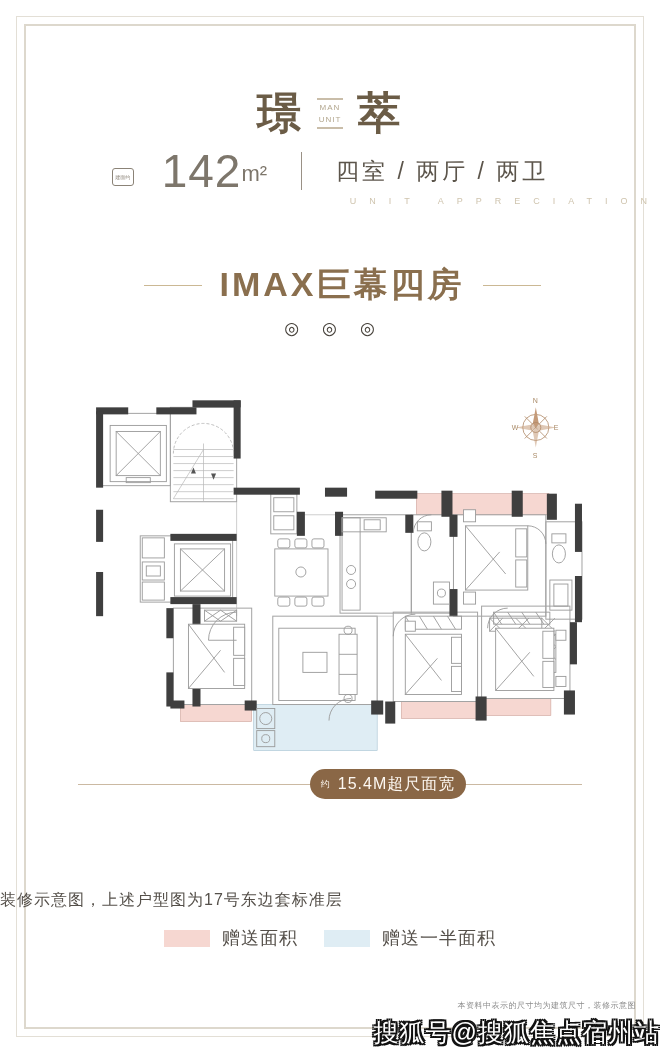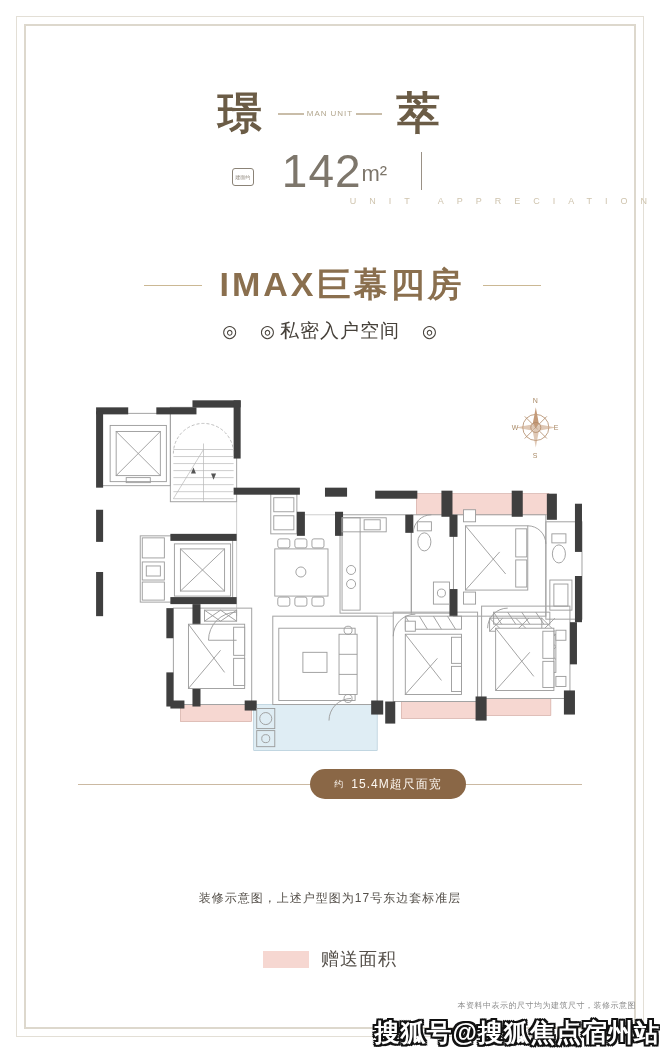--- a/index.html
+++ b/index.html
@@ -12,21 +12,21 @@
   
   .frame-outer{position:absolute;top:16px;left:16px;right:16px;bottom:16px;
     border:1px solid #e3dfd6;pointer-events:none;}
   .frame-inner{position:absolute;top:24px;left:24px;right:24px;bottom:24px;
     border:2px solid #ddd8cd;pointer-events:none;}
 
   
   .title-row{position:absolute;top:84px;left:0;width:100%;
     display:flex;align-items:center;justify-content:center;gap:14px;}
   .title-char{font-size:44px;font-weight:bold;color:#6b5c46;letter-spacing:2px;}
-  .title-divider{display:flex;flex-direction:row;align-items:center;gap:3px;}
+  .title-divider{display:flex;flex-direction:column;align-items:center;gap:3px;}
   .title-divider .bar{width:26px;height:2px;background:#c9bda9;}
   .title-divider .en{font-size:8px;line-height:9px;color:#b3a78f;letter-spacing:1px;text-align:center;}
 
   
   .area-row{position:absolute;top:148px;left:0;width:100%;
     display:flex;align-items:center;justify-content:center;gap:28px;}
   .area-badge{width:22px;height:18px;border:1px solid #8b8377;border-radius:3px;
     font-size:5px;line-height:6px;color:#8b8377;display:flex;align-items:center;justify-content:center;
     text-align:center;padding:1px;box-sizing:border-box;align-self:flex-end;margin-bottom:8px;}
   .area-value{font-size:46px;color:#7d766b;letter-spacing:1px;line-height:1;}
@@ -50,35 +50,35 @@
 
   
   .plan-wrap{position:absolute;top:383px;left:74px;width:512px;height:382px;}
   .plan-wrap svg{display:block;}
 
   
   .width-line{position:absolute;top:784px;left:78px;width:504px;height:1px;background:#cbb9a2;}
   .width-pill{position:absolute;top:769px;left:310px;width:156px;height:30px;border-radius:15px;
     background:#8a6746;color:#fdf8f2;display:flex;align-items:center;justify-content:center;gap:8px;}
   .width-pill .pre{font-size:9px;}
-  .width-pill .val{font-size:12px;letter-spacing:1px;}
-
-  
-  .caption{position:absolute;top:890px;left:0;width:100%;text-align:center;
-    font-size:12px;color:#55504a;letter-spacing:1px;}
+  .width-pill .val{font-size:16px;letter-spacing:1px;}
+
+  
+  .caption{position:absolute;top:890px;left:0;width:100%;
+    font-size:16px;color:#55504a;letter-spacing:1px;}
   .legend{position:absolute;top:926px;left:0;width:100%;
-    display:flex;align-items:center;justify-content:center;gap:26px;margin-top:21px;}
+    display:flex;align-items:center;justify-content:center;gap:26px;}
   .legend-item{display:flex;align-items:center;gap:12px;}
   .legend-swatch{width:46px;height:17px;}
   .legend-label{font-size:18px;color:#55504a;letter-spacing:1px;}
 
   .disclaimer{position:absolute;top:1000px;right:24px;
     font-size:8px;color:#8d8d8d;letter-spacing:0.5px;}
   .watermark{position:absolute;top:1016px;right:0px;
-    font-size:25px;font-weight:bold;color:#ffffff;letter-spacing:1px;white-space:nowrap;
+    font-size:25px;font-weight:normal;color:#ffffff;letter-spacing:1px;white-space:nowrap;
     text-shadow:-2px -2px 0 #111,2px -2px 0 #111,-2px 2px 0 #111,2px 2px 0 #111,0 2px 0 #111,2px 0 0 #111,-2px 0 0 #111,0 -2px 0 #111;}
 
   
   .wall{fill:#3f3f3f;}
   .thin{stroke:#a3a3a3;stroke-width:1;fill:none;}
   .thin2{stroke:#b8b8b8;stroke-width:0.7;fill:none;}
   .furn{stroke:#9a9a9a;stroke-width:0.9;fill:#ffffff;}
   .furnNF{stroke:#9a9a9a;stroke-width:0.9;fill:none;}
   .dash{stroke:#b0b0b0;stroke-width:0.8;fill:none;stroke-dasharray:3 2;}
   .compass-line{stroke:#b08968;stroke-width:0.8;fill:none;}
@@ -99,35 +99,35 @@
     <span class="en">UNIT</span>
     <span class="bar"></span>
   </span>
   <span class="title-char">萃</span>
 </div>
 
 <div class="area-row">
   <span class="area-badge">建面约</span>
   <span><span class="area-value">142</span><span class="area-unit">m²</span></span>
   <span class="area-sep"></span>
+  <span class="layout-text">四室 / 两厅 / 两卫</span>
 </div>
 <div class="subtitle-en">UNIT APPRECIATION</div>
 
 <div class="headline-row">
   <span class="line"></span>
   <span class="headline">IMAX巨幕四房</span>
   <span class="line"></span>
 </div>
 <div class="features">
   <span class="feature">
     <span class="dot">◎</span>
   </span>
   <span class="feature">
     <span class="dot">◎</span>
-    <span>私密入户空间</span>
   </span>
   <span class="feature">
     <span class="dot">◎</span>
   </span>
 </div>
 
 <div class="plan-wrap">
 <svg viewBox="0 0 510 380" width="512" height="382">
 
   <g>
@@ -368,16 +368,20 @@
   <span class="val">15.4M超尺面宽</span>
 </div>
 
 <div class="caption">装修示意图，上述户型图为17号东边套标准层</div>
 
 <div class="legend">
   <span class="legend-item">
     <span class="legend-swatch" style="background: rgb(246, 215, 209);"></span>
     <span class="legend-label">赠送面积</span>
   </span>
+  <span class="legend-item">
+    <span class="legend-swatch" style="background: rgb(223, 237, 244);"></span>
+    <span class="legend-label">赠送一半面积</span>
+  </span>
 </div>
 
 <div class="disclaimer">本资料中表示的尺寸均为建筑尺寸，装修示意图</div>
 <div class="watermark">搜狐号@搜狐焦点宿州站</div>
 
 </body></html>

